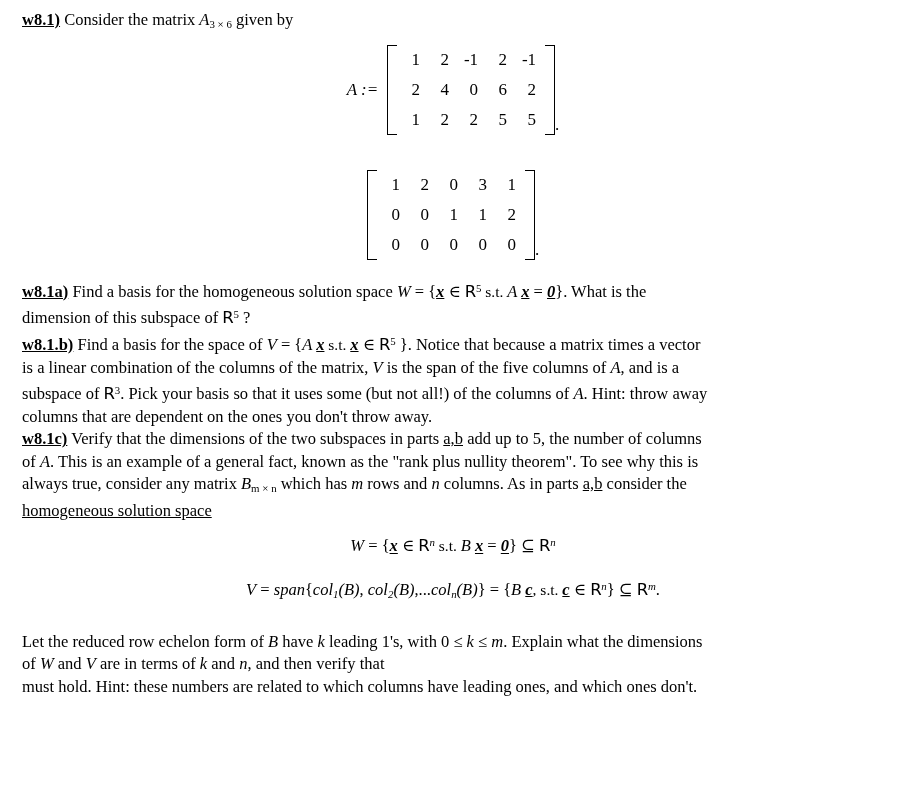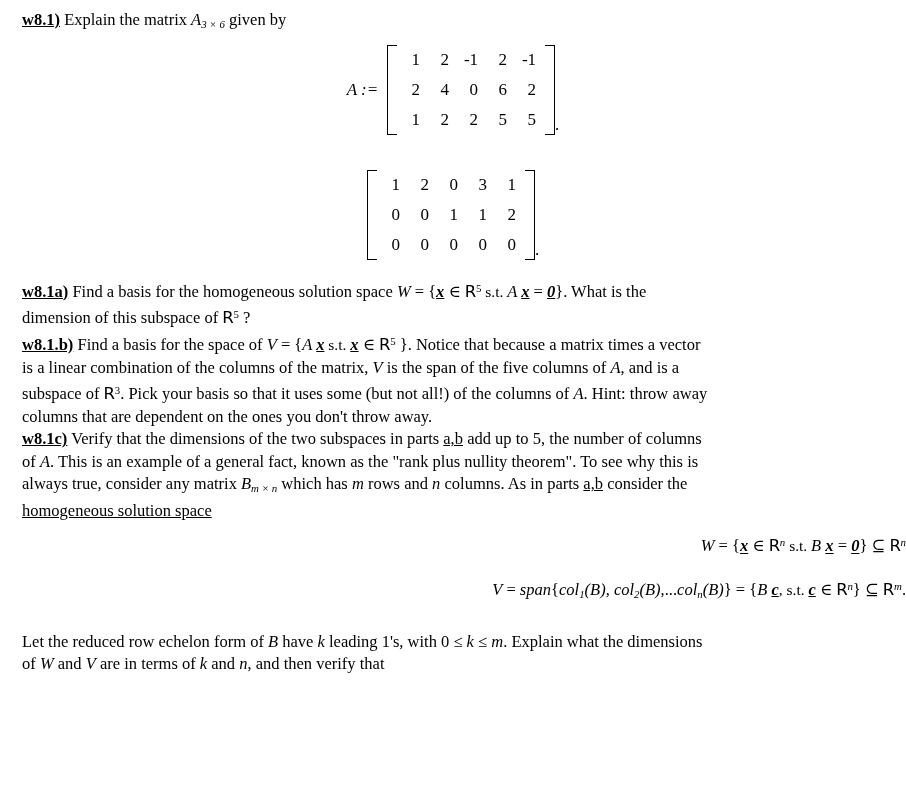--- a/index.html
+++ b/index.html
@@ -30,21 +30,20 @@
     text-align: left;
   }
   .u { text-decoration: underline; }
   b.hdr { font-weight: bold; }
   i, .it { font-style: italic; }
   .mi { font-style: italic; font-family: "Liberation Serif", serif; }
   .bb { font-family: "DejaVu Sans", sans-serif; font-style: normal; letter-spacing: -0.3px; }
   sub {
     font-size: 0.66em;
     vertical-align: -0.28em;
-    font-style: italic;
   }
   sup {
     font-size: 0.66em;
     vertical-align: 0.48em;
     font-style: normal;
   }
   .bvec { font-weight: bold; font-style: italic; text-decoration: underline; }
   .sts { font-size: 0.94em; }
 
   
@@ -94,37 +93,37 @@
     min-width: 15px;
   }
   .period {
     align-self: flex-end;
     font-size: 17px;
     padding-bottom: 2px;
     margin-left: 1px;
   }
 
   .centeq {
-    text-align: right;
+    text-align: center;
     font-size: 16.5px;
     line-height: 22px;
   }
   .spacer-sm { height: 9px; }
   .spacer-md { height: 17px; }
   .spacer-lg { height: 26px; }
   .nowrap { white-space: nowrap; }
 </style>
 </head>
 <body>
 
 <div class="page">
 
   <div class="spacer-sm"></div>
   <p class="para">
-    <b class="hdr u">w8.1)</b><span> Explain the matrix </span><span class="mi">A</span><sub>3 × 6</sub><span> given by</span>
+    <b class="hdr u">w8.1)</b><span> Consider the matrix </span><span class="mi">A</span><sub>3 × 6</sub><span> given by</span>
   </p>
 
   <div class="spacer-sm"></div>
 
   <div class="eqline">
     <span class="matlabel">A :=</span>
     <div class="matwrap">
       <span class="brk"></span>
       <table class="mat">
         <tbody>
@@ -221,14 +220,15 @@
     <span class="mi">V</span><span> = </span><span class="mi">span</span><span>{</span><span class="mi">col</span><sub class="it">1</sub><span class="mi">(B)</span><span>, </span><span class="mi">col</span><sub class="it">2</sub><span class="mi">(B)</span><span>,...</span><span class="mi">col</span><sub class="it">n</sub><span class="mi">(B)</span><span>}</span><span> = {</span><span class="mi">B </span><span class="bvec">c</span><span class="sts">, s.t. </span><span class="bvec">c</span><span> ∈ </span><span class="bb">R</span><sup class="it">n</sup><span>} </span><span>⊆ </span><span class="bb">R</span><sup class="it">m</sup><span>.</span>
   </div>
 
   <div class="spacer-lg"></div>
 
   <p class="para">
     <span>Let the reduced row echelon form of </span><span class="mi">B</span><span> have </span><span class="mi">k</span><span> leading 1's, with 0 </span><span>≤</span><span class="mi"> k </span><span>≤</span><span class="mi"> m</span><span>.  Explain what the dimensions</span><br><span>of </span><span class="mi">W</span><span> and </span><span class="mi">V</span><span> are in terms of </span><span class="mi">k</span><span> and </span><span class="mi">n</span><span>, and then verify that</span>
   </p>
 
 
+  <p class="para">must hold.  Hint: these numbers are related to which columns have leading ones, and which ones don't.</p>
 
 </div>
 
 </body></html>

